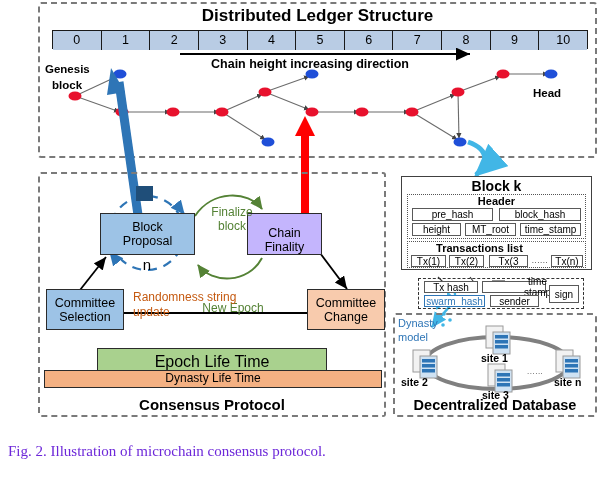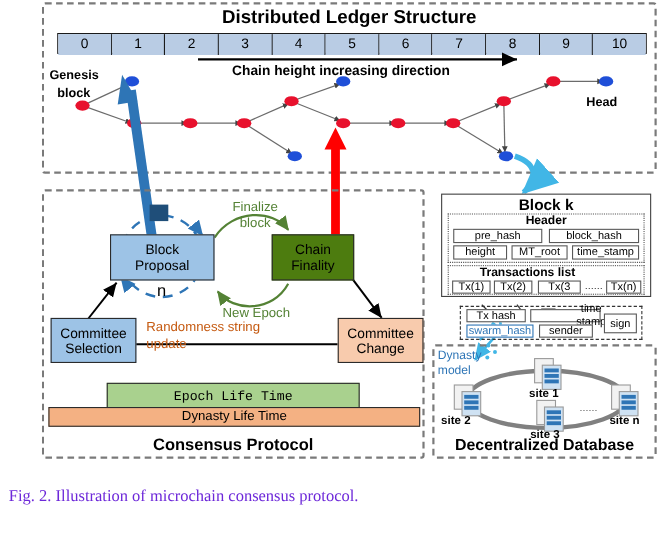--- a/index.html
+++ b/index.html
@@ -10,26 +10,26 @@
   .ttl{position:absolute;font-weight:bold;text-align:center;}
   
   #idxbar{position:absolute;display:flex;box-sizing:border-box;border:1.5px solid #1a1a1a;}
   #idxbar .cell{flex:1 1 0;border-right:1.5px solid #1a1a1a;background:#b9cce4;
        font-size:12.5px;text-align:center;line-height:19px;height:19px;color:#000;}
   #idxbar .cell:last-child{border-right:none;}
   .cbox{position:absolute;box-sizing:border-box;border:1.5px solid #2b2b2b;
         display:flex;align-items:center;justify-content:center;text-align:center;
         font-size:12.5px;line-height:1.12;color:#000;}
   .bluebox{background:#9dc3e6;}
-  .yellowbox{background:#4d7c0f;}
+  .yellowbox{background:#c4b5fd;align-items:flex-end;}
   .peachbox{background:#f8cbad;}
   .greenbar{background:#a9d18e;}
   .orangebar{background:#f4b183;}
   .lbl{position:absolute;font-size:11.5px;font-weight:bold;line-height:1.15;}
-  .grnlbl{position:absolute;font-size:12px;color:#548235;line-height:1.15;text-align:center;}
+  .grnlbl{position:absolute;font-size:12px;color:#548235;line-height:1.15;text-align:center;margin-top:24px;}
   .orglbl{position:absolute;font-size:12px;color:#c55a11;line-height:1.15;}
   .bluelbl{position:absolute;font-size:11px;color:#2e75b6;line-height:1.15;}
   
   .solidbox{position:absolute;box-sizing:border-box;border:1.2px solid #404040;background:#fff;}
   .dotbox{position:absolute;box-sizing:border-box;border:1.4px dotted #555;}
   .dashbox2{position:absolute;box-sizing:border-box;border:1.4px dashed #333;}
   .fld{position:absolute;box-sizing:border-box;border:1px solid #595959;background:#fff;
        font-size:10px;text-align:center;color:#000;display:flex;align-items:center;justify-content:center;}
   .fldblue{border-color:#2e75b6;color:#2e75b6;}
   .hdl{position:absolute;font-size:11px;font-weight:bold;text-align:center;}
@@ -203,21 +203,21 @@
 
 <div class="grnlbl" style="left:187px;top:182px;width:90px;">Finalize</div>
 <div class="grnlbl" style="left:187px;top:196px;width:90px;">block</div>
 <div class="grnlbl" style="left:185px;top:278px;width:96px;">New Epoch</div>
 
 <div class="orglbl" style="left:133px;top:291px;width:170px;">Randomness string</div>
 <div class="orglbl" style="left:133px;top:306px;width:170px;">update</div>
 
 <div class="abs" style="left:137px;top:256px;width:20px;text-align:center;font-size:15px;">n</div>
 
-<div class="cbox greenbar" style="left:97px;top:348px;width:230px;height:28px;font-size:12px;font-family:Liberation Mono, monospace;">
+<div class="cbox greenbar" style="left:97px;top:348px;width:230px;height:28px;font-size:16px;">
   <span>Epoch Life Time</span>
 </div>
 <div class="cbox orangebar" style="left:44px;top:370px;width:338px;height:18px;font-size:12px;">
   <span>Dynasty Life Time</span>
 </div>
 
 <div class="ttl" style="left:38px;top:396px;width:348px;font-size:15px;">Consensus Protocol</div>
 
 <div class="solidbox" style="left:401px;top:176px;width:191px;height:94px;"></div>
 

